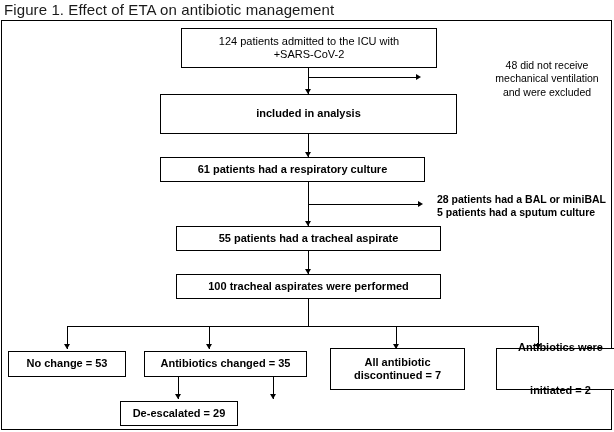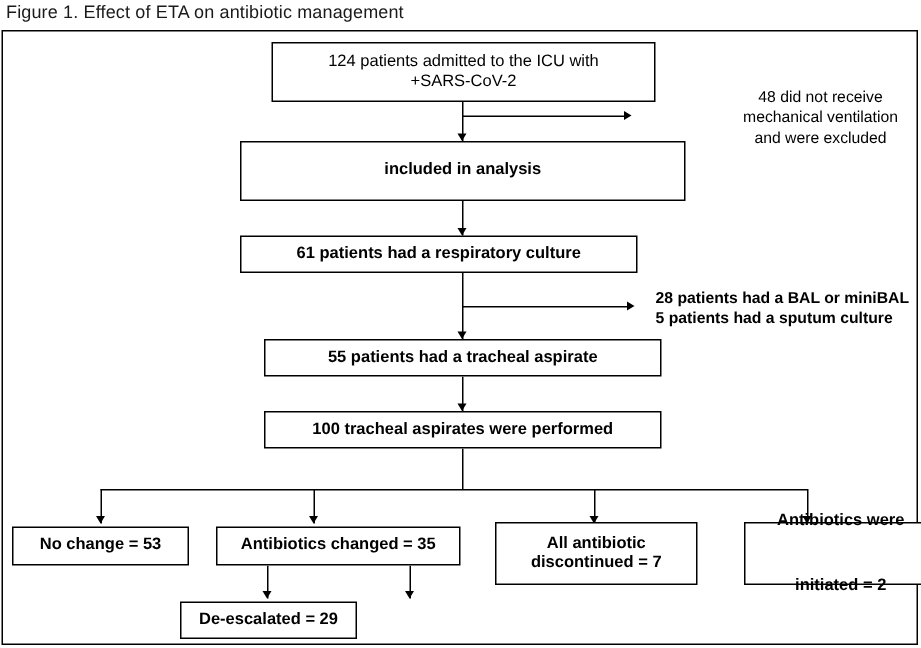--- a/index.html
+++ b/index.html
@@ -19,21 +19,21 @@
     position: relative;
     width: 614px;
     height: 432px;
   }
 
   
   .caption {
     position: absolute;
     left: 4px;
     top: 1px;
-    font-size: 12px;
+    font-size: 15px;
     letter-spacing: 0.1px;
     color: #1a1a1a;
     white-space: nowrap;
   }
 
   
   .figure-frame {
     position: absolute;
     left: 1px;
     top: 20px;

